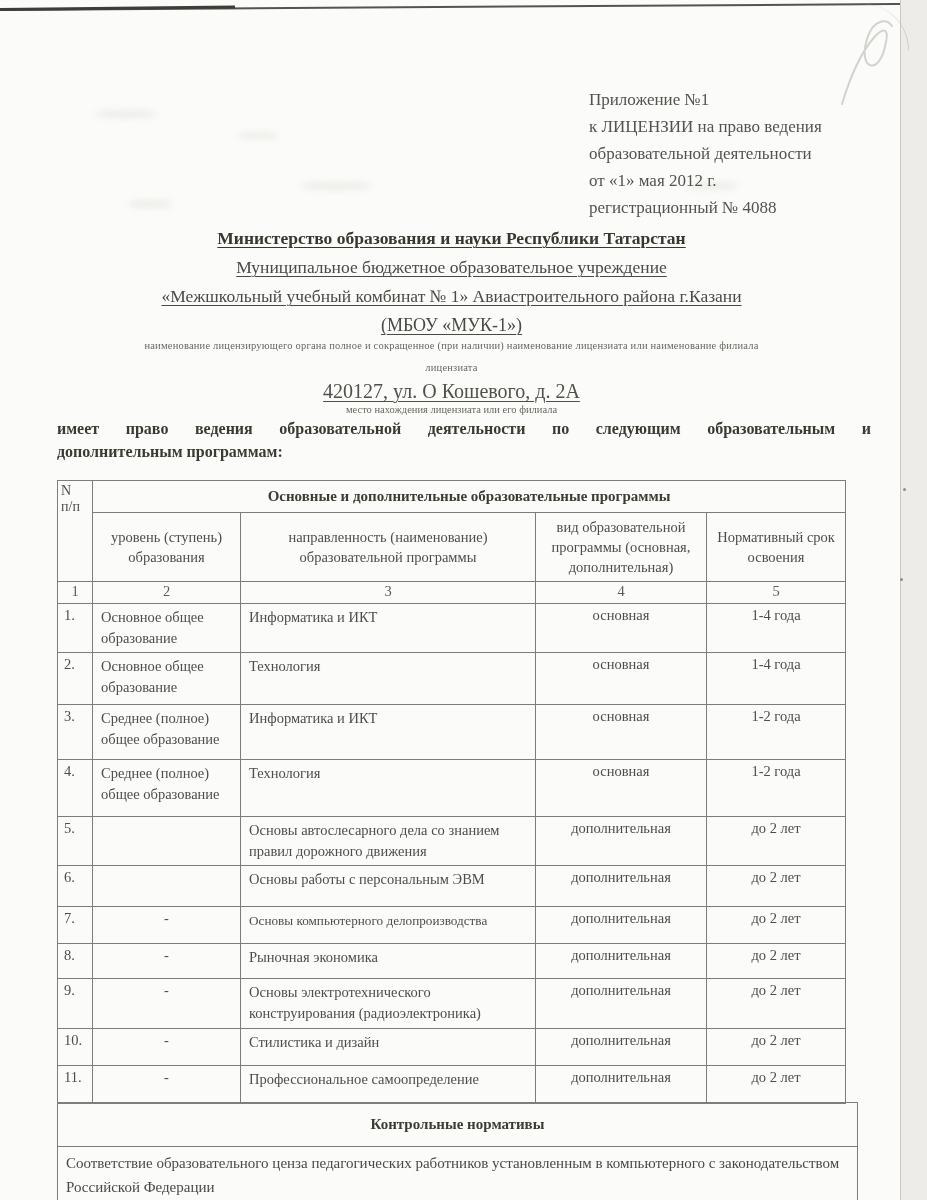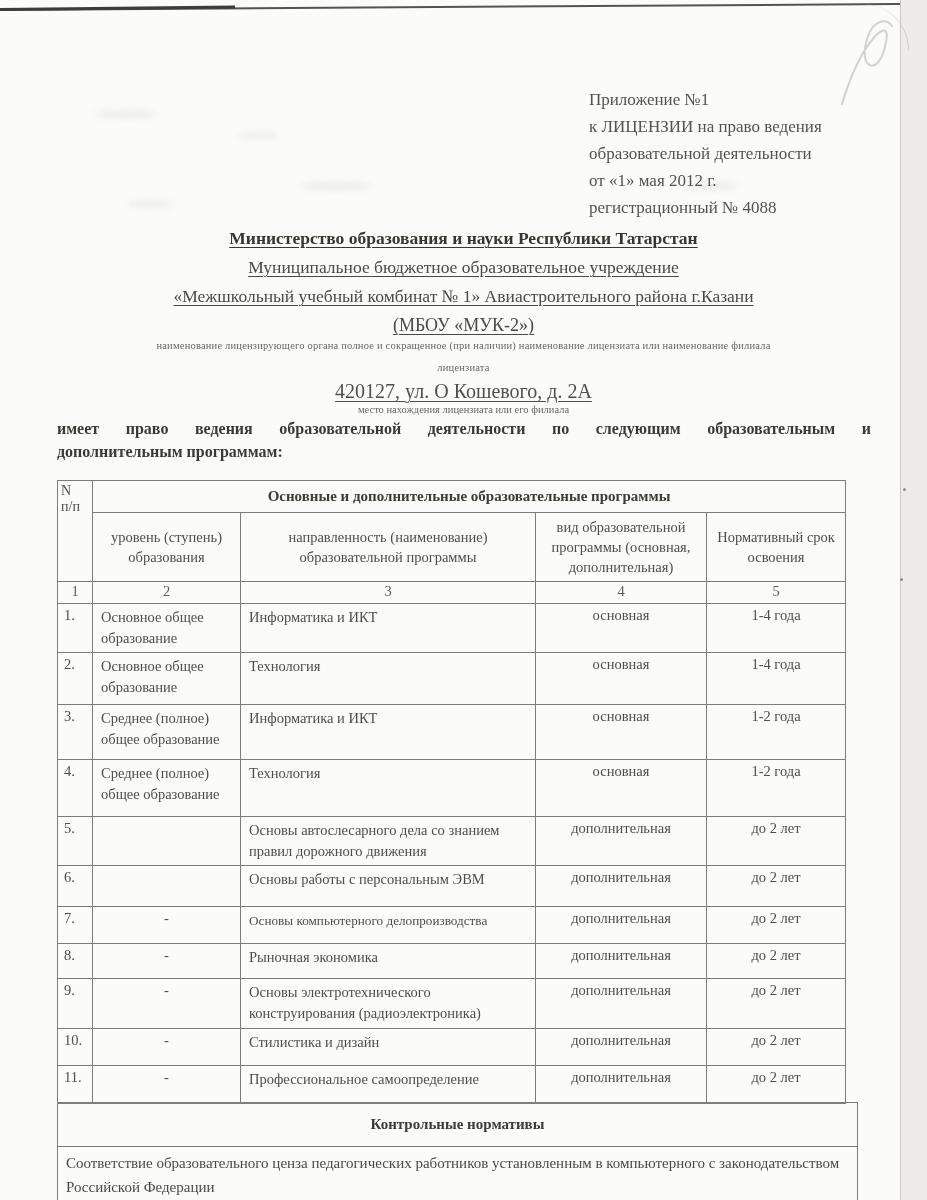--- a/index.html
+++ b/index.html
@@ -21,21 +21,21 @@
   .corner-curve{position:absolute;top:4px;right:18px;width:60px;height:46px;
     border-right:1px solid #c2c1bc;border-top-right-radius:48px;opacity:.7;}
   .pencil-squiggle{position:absolute;left:828px;top:8px;}
   .smudge{position:absolute;background:#d6d5d0;filter:blur(3px);opacity:.35;border-radius:40%;}
   .speck{position:absolute;background:#8f8e8a;border-radius:50%;}
 
   
   .appendix{position:absolute;left:589px;top:86px;font-size:17px;line-height:27px;color:#53524d;}
 
   
-  .headings{position:absolute;left:57px;top:228px;width:813px;text-align:center;color:#44433f;}
+  .headings{position:absolute;left:45px;top:228px;width:813px;text-align:center;color:#44433f;}
   .u{text-decoration:underline;text-decoration-thickness:1px;text-underline-offset:3px;}
   .ministry{font-size:17.5px;font-weight:bold;color:#38372f;margin-bottom:8px;}
   .orgline{font-size:17.5px;margin-bottom:8px;color:#4a4944;}
   .orgabbr{font-size:18px;margin-bottom:4px;color:#4a4944;}
   .caption{font-size:10.5px;color:#68675f;letter-spacing:.2px;}
   .caption1{margin-bottom:11px;}
   .caption2{margin-bottom:7px;}
   .address{font-size:20px;color:#504f49;margin-bottom:1px;}
   .addr-caption{font-size:10.5px;color:#68675f;}
 
@@ -93,21 +93,21 @@
     <div>к ЛИЦЕНЗИИ на право ведения</div>
     <div>образовательной деятельности</div>
     <div>от «1» мая 2012 г.</div>
     <div>регистрационный № 4088</div>
   </div>
 
   <div class="headings">
     <div class="ministry u">Министерство образования и науки Республики Татарстан</div>
     <div class="orgline u">Муниципальное бюджетное образовательное учреждение</div>
     <div class="orgline u">«Межшкольный учебный комбинат № 1» Авиастроительного района г.Казани</div>
-    <div class="orgabbr u">(МБОУ «МУК-2»)</div>
+    <div class="orgabbr u">(МБОУ «МУК-1»)</div>
     <div class="caption caption1">наименование лицензирующего органа полное и сокращенное (при наличии) наименование лицензиата или наименование филиала</div>
     <div class="caption caption2">лицензиата</div>
     <div class="address u">420127, ул. О Кошевого, д. 2А</div>
     <div class="addr-caption">место нахождения лицензиата или его филиала</div>
   </div>
 
   <div class="statement">
     <div class="l1">имеет право ведения образовательной деятельности по следующим образовательным и</div>
     <div class="l2">дополнительным программам:</div>
   </div>

